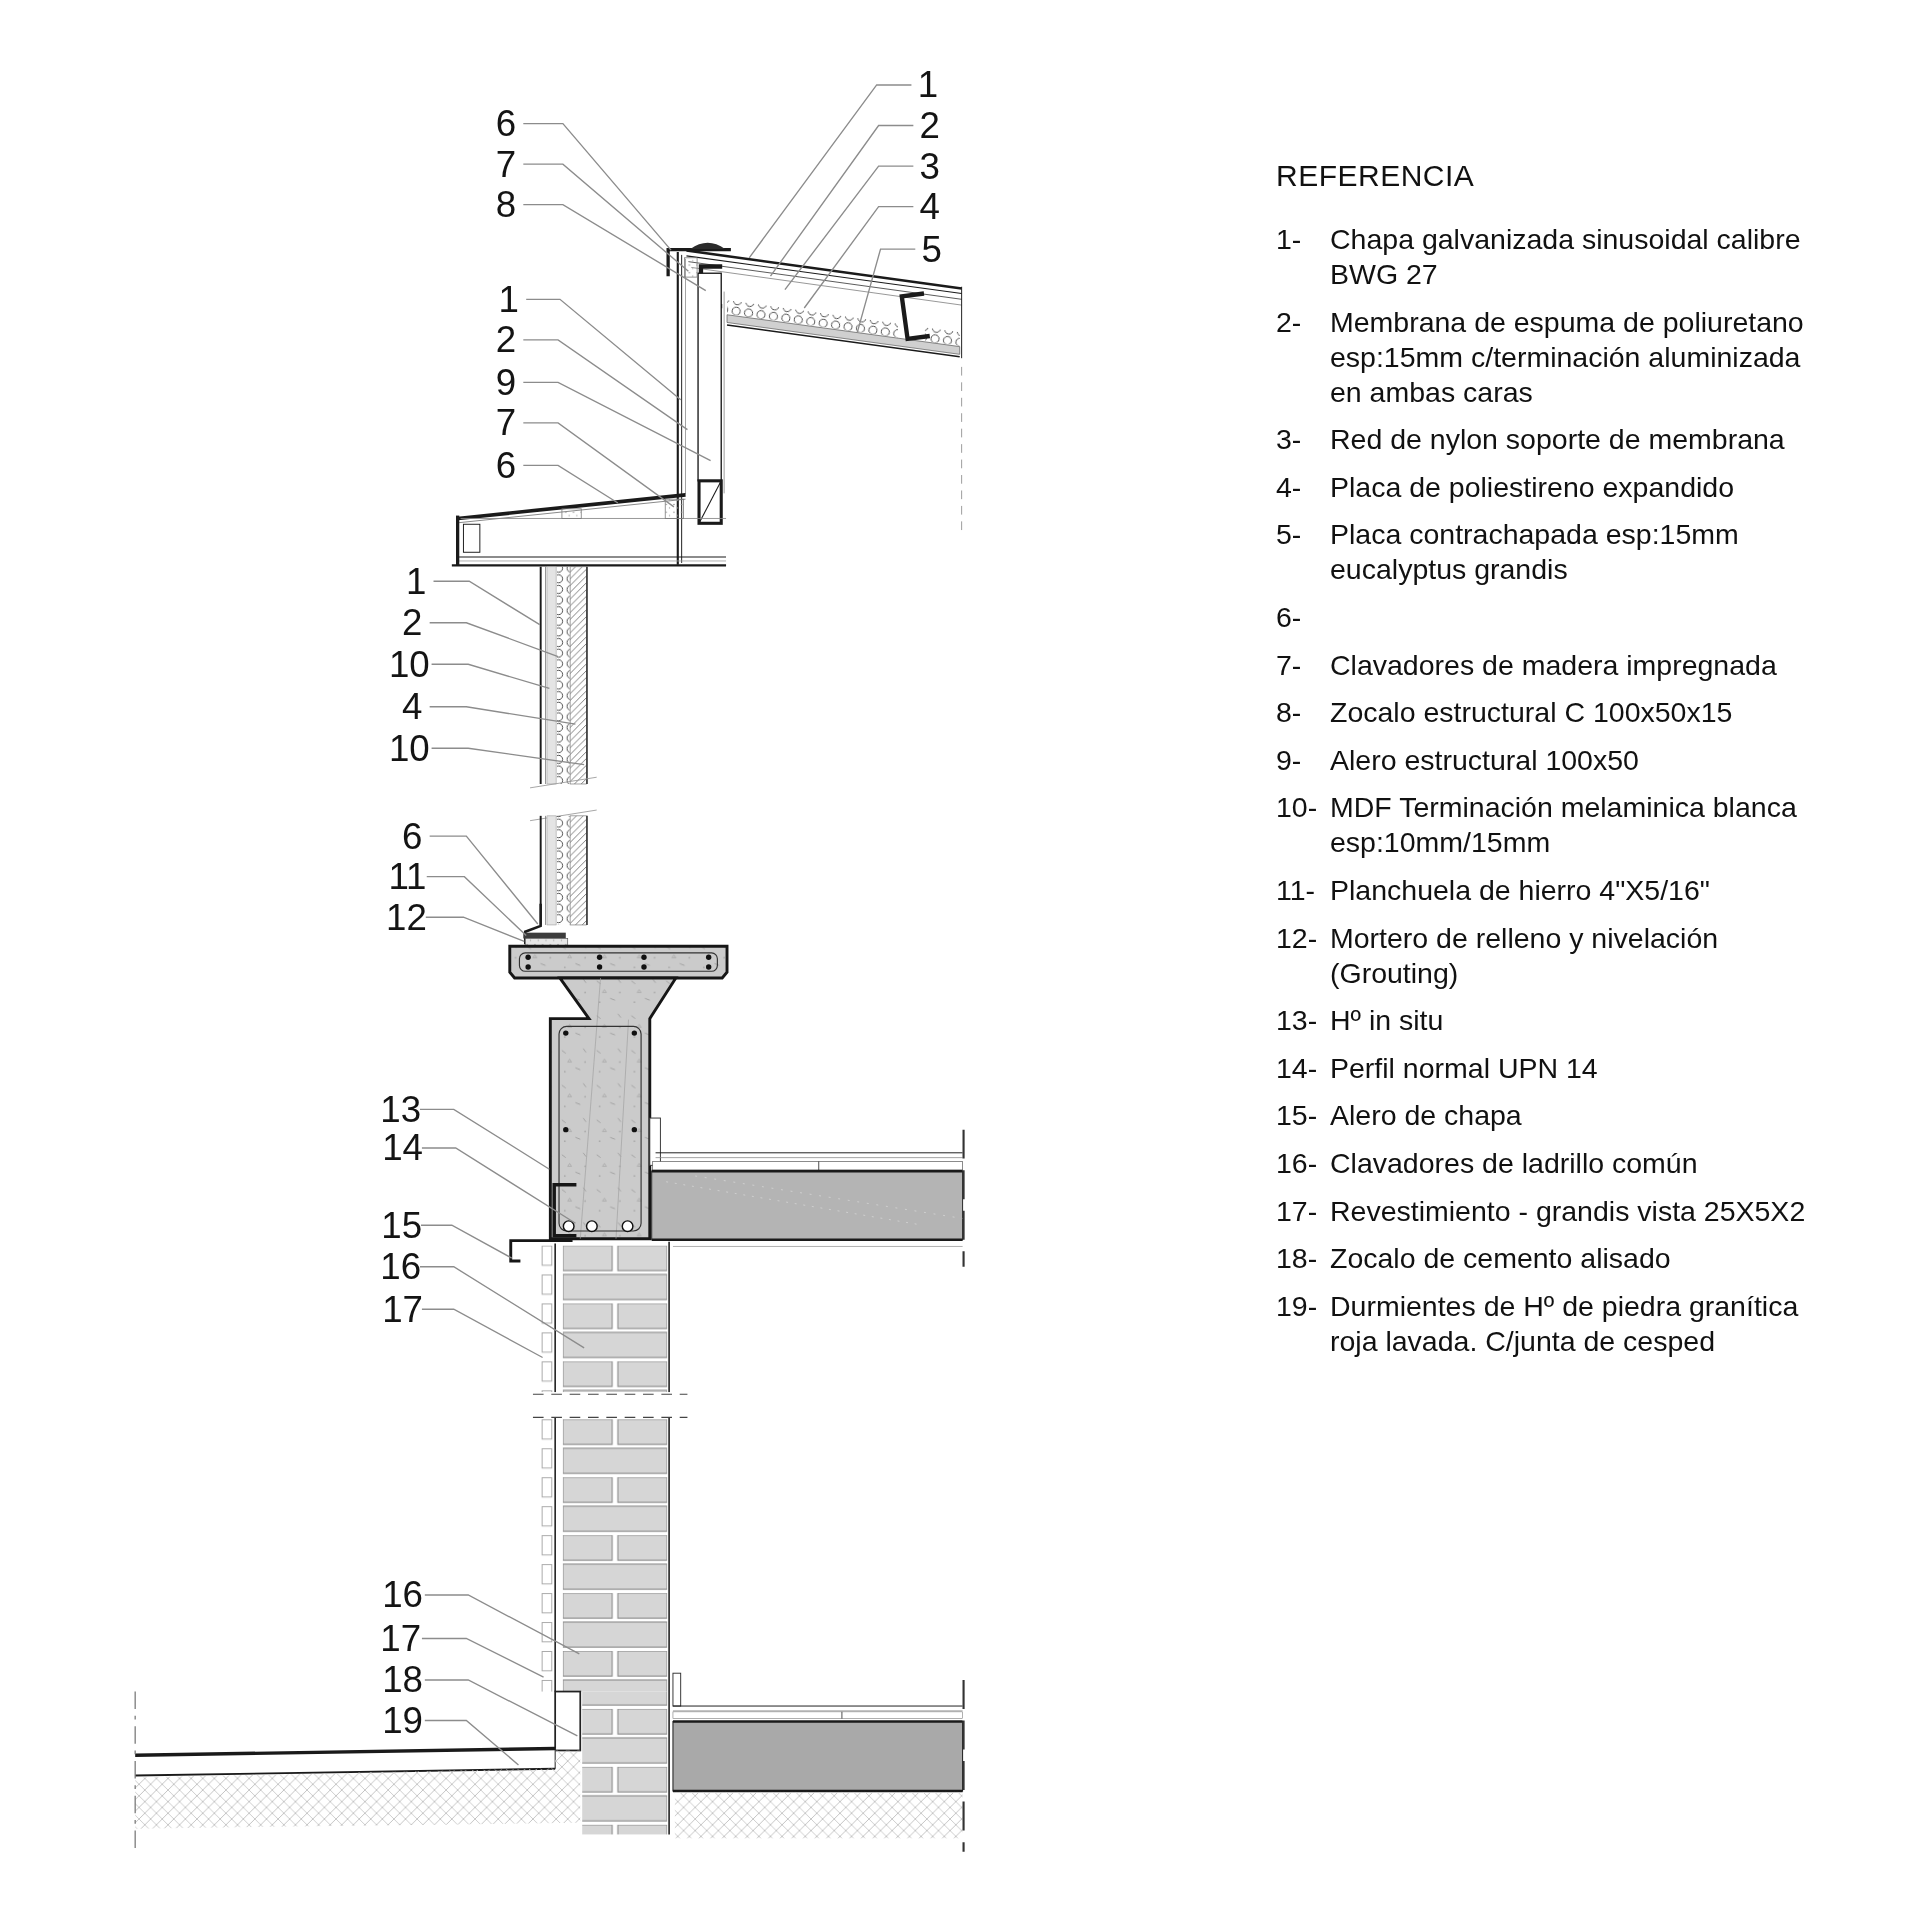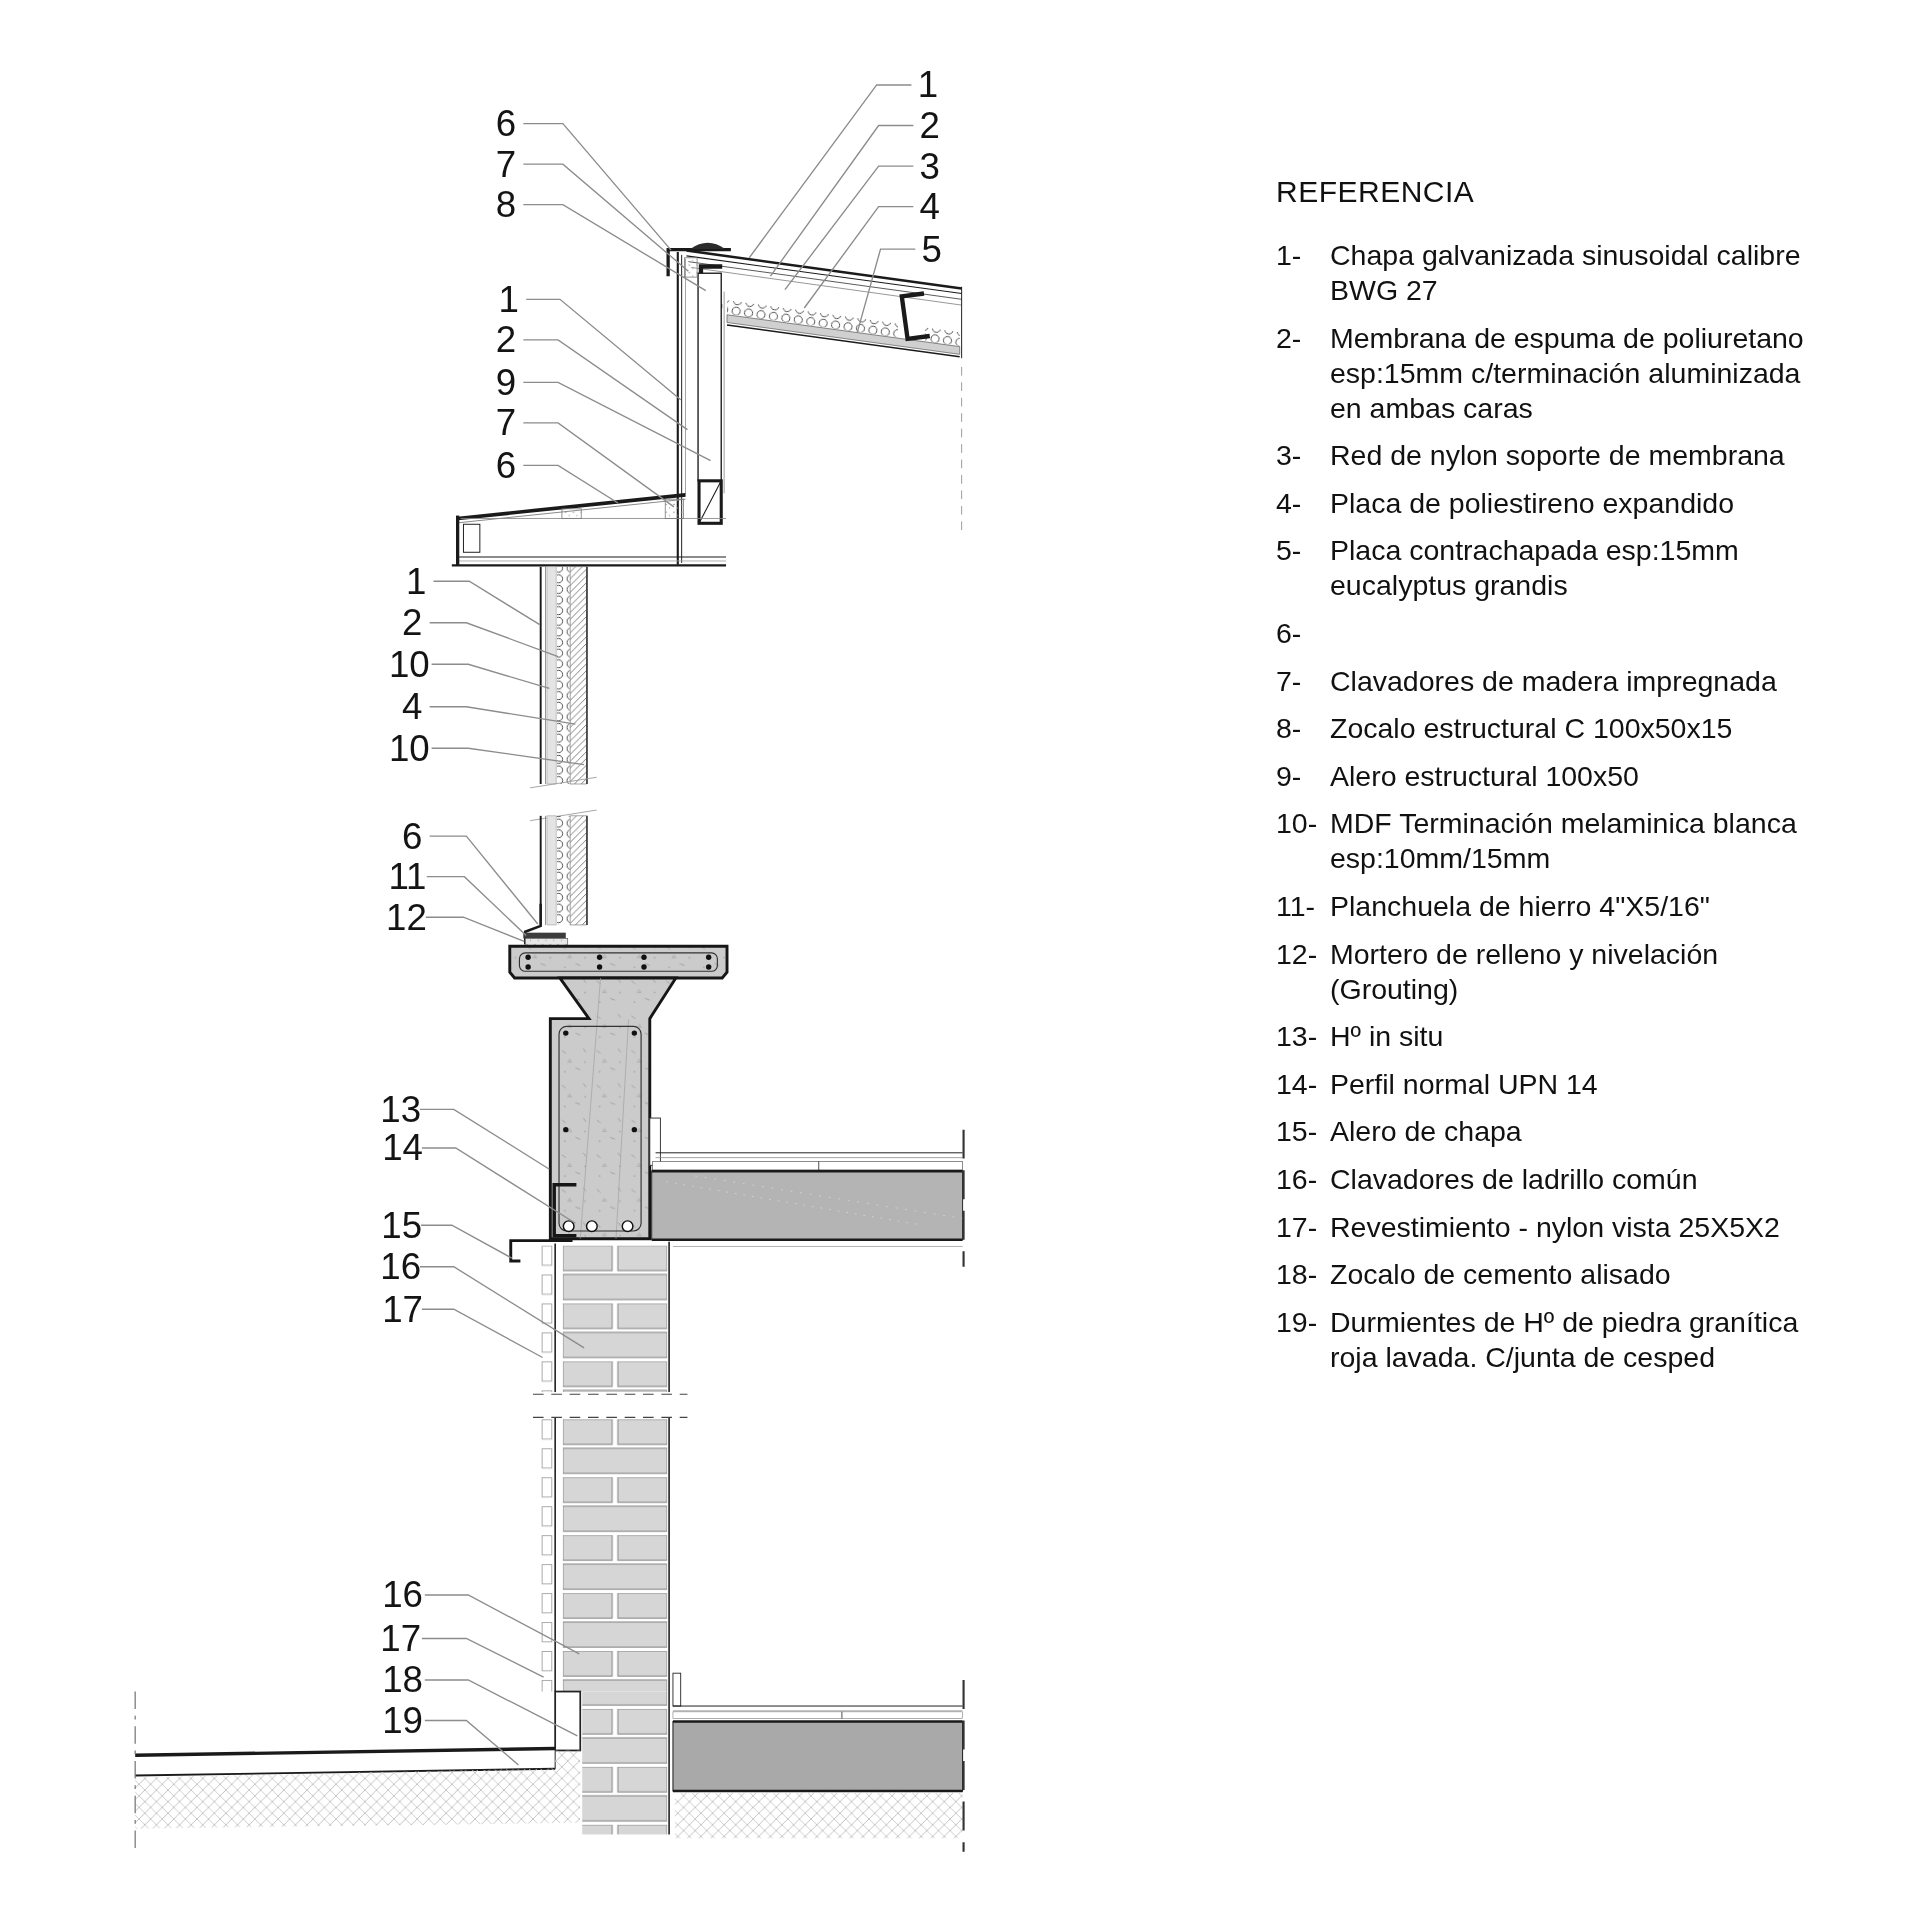--- a/index.html
+++ b/index.html
@@ -6,21 +6,21 @@
   body{
     width:1931px;height:1931px;position:relative;background:#ffffff;
     font-family:"Liberation Sans", sans-serif;color:#111;
   }
   #stage{position:absolute;left:0;top:0;width:1931px;height:1931px;}
   svg text.callout{
     font-family:"Liberation Sans", sans-serif;
     font-size:38px;fill:#141414;text-anchor:middle;dominant-baseline:central;
   }
   .legend{
-    position:absolute;left:1276px;top:174px;width:552px;
+    position:absolute;left:1276px;top:158px;width:552px;
   }
   .legend-title{
     font-size:30px;line-height:35px;margin-bottom:29px;letter-spacing:0.5px;
   }
   .lg-item{
     display:grid;grid-template-columns:54px 496px;
     font-size:28.5px;line-height:35px;margin-bottom:12.6px;
   }
   .lg-num{white-space:nowrap;}
 </style>
@@ -359,21 +359,21 @@
   <div class="lg-item">
       <span class="lg-num">15-</span>
       <span class="lg-text">Alero de chapa</span>
     </div>
   <div class="lg-item">
       <span class="lg-num">16-</span>
       <span class="lg-text">Clavadores de ladrillo común</span>
     </div>
   <div class="lg-item">
       <span class="lg-num">17-</span>
-      <span class="lg-text">Revestimiento - nylon vista 25X5X2</span>
+      <span class="lg-text">Revestimiento - grandis vista 25X5X2</span>
     </div>
   <div class="lg-item">
       <span class="lg-num">18-</span>
       <span class="lg-text">Zocalo de cemento alisado</span>
     </div>
   <div class="lg-item">
       <span class="lg-num">19-</span>
       <span class="lg-text">Durmientes de Hº de piedra granítica roja lavada. C/junta de cesped</span>
     </div>
 </div>

